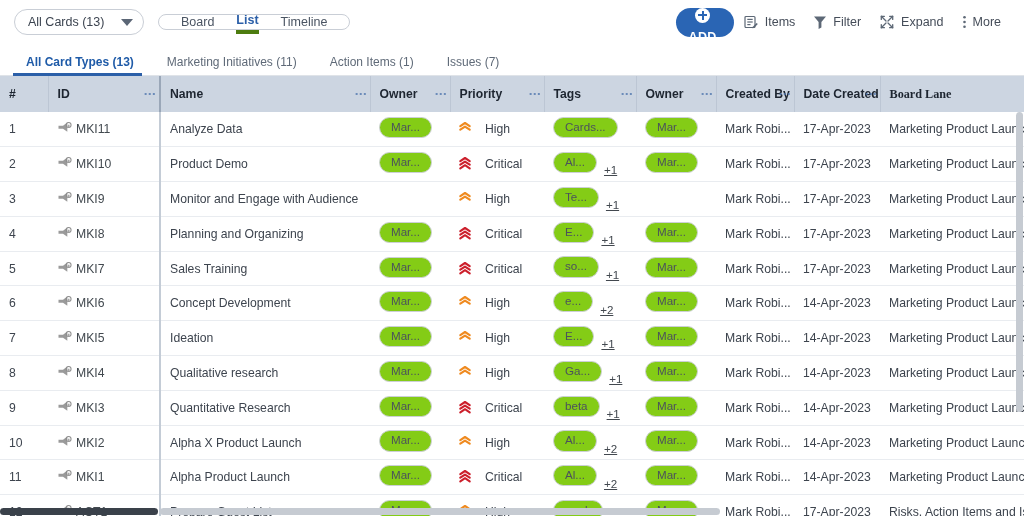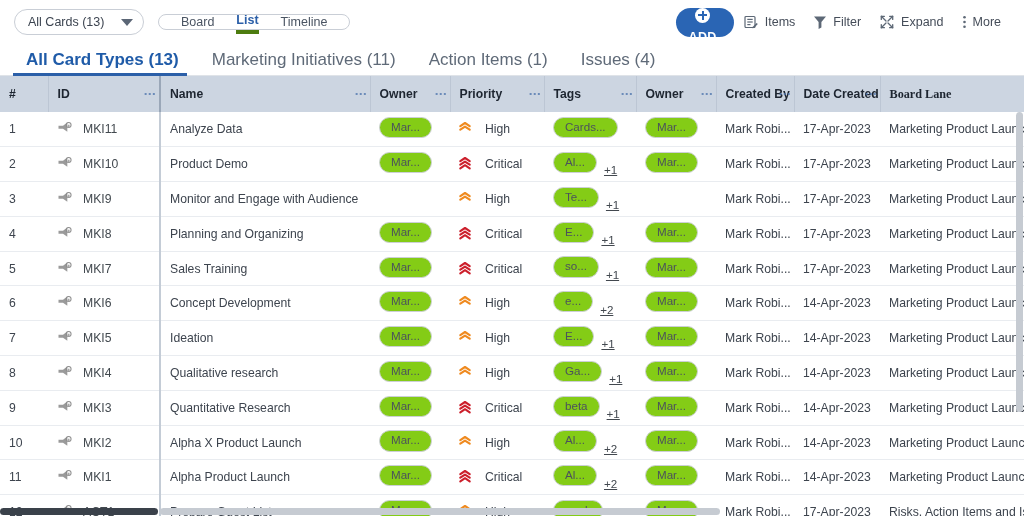--- a/index.html
+++ b/index.html
@@ -121,21 +121,21 @@
   .tabs {
     height: 32px;
     display: flex;
     align-items: flex-end;
     padding-left: 11px;
     border-bottom: 1px solid #dfe3e8;
     background: #fff;
     gap: 0;
   }
   .tab {
-    font-size: 17px;
+    font-size: 12px;
     color: #5f6a78;
     padding: 0 18px 7px 15px;
     cursor: pointer;
     line-height: 1;
     position: relative;
   }
   .tab.active {
     color: #1f5ba8;
     font-weight: 700;
   }
@@ -224,21 +224,21 @@
     text-decoration: underline;
     cursor: pointer;
     vertical-align: middle;
   }
 
   .prio { display: flex; align-items: center; gap: 14px; }
   .prio-label { color: #3d444e; font-size: 12.2px; }
 
   .ctype-icon { display: inline-block; vertical-align: middle; }
 
-  .idcell { display: flex; align-items: center; gap: 11px; }
+  .idcell { display: flex; align-items: center; gap: 4px; }
   .idtext { color: #42494f; }
 
   
   .vscroll {
     position: absolute;
     right: 0; top: 0; width: 9px; height: 440px;
     background: transparent;
   }
   .vscroll .thumb {
     position: absolute; top: 36px; left: 1px;
@@ -331,21 +331,21 @@
       </span>
       <span>More</span>
     </div>
   </div>
 </div>
 
 <div class="tabs">
   <div class="tab active">All Card Types (13)</div>
   <div class="tab">Marketing Initiatives (11)</div>
   <div class="tab">Action Items (1)</div>
-  <div class="tab">Issues (4)</div>
+  <div class="tab">Issues (7)</div>
 </div>
 
 <div class="grid-wrap">
   <table class="grid">
     <colgroup>
       <col style="width:48px">
       <col style="width:112px">
       <col style="width:210px">
       <col style="width:80px">
       <col style="width:94px">

